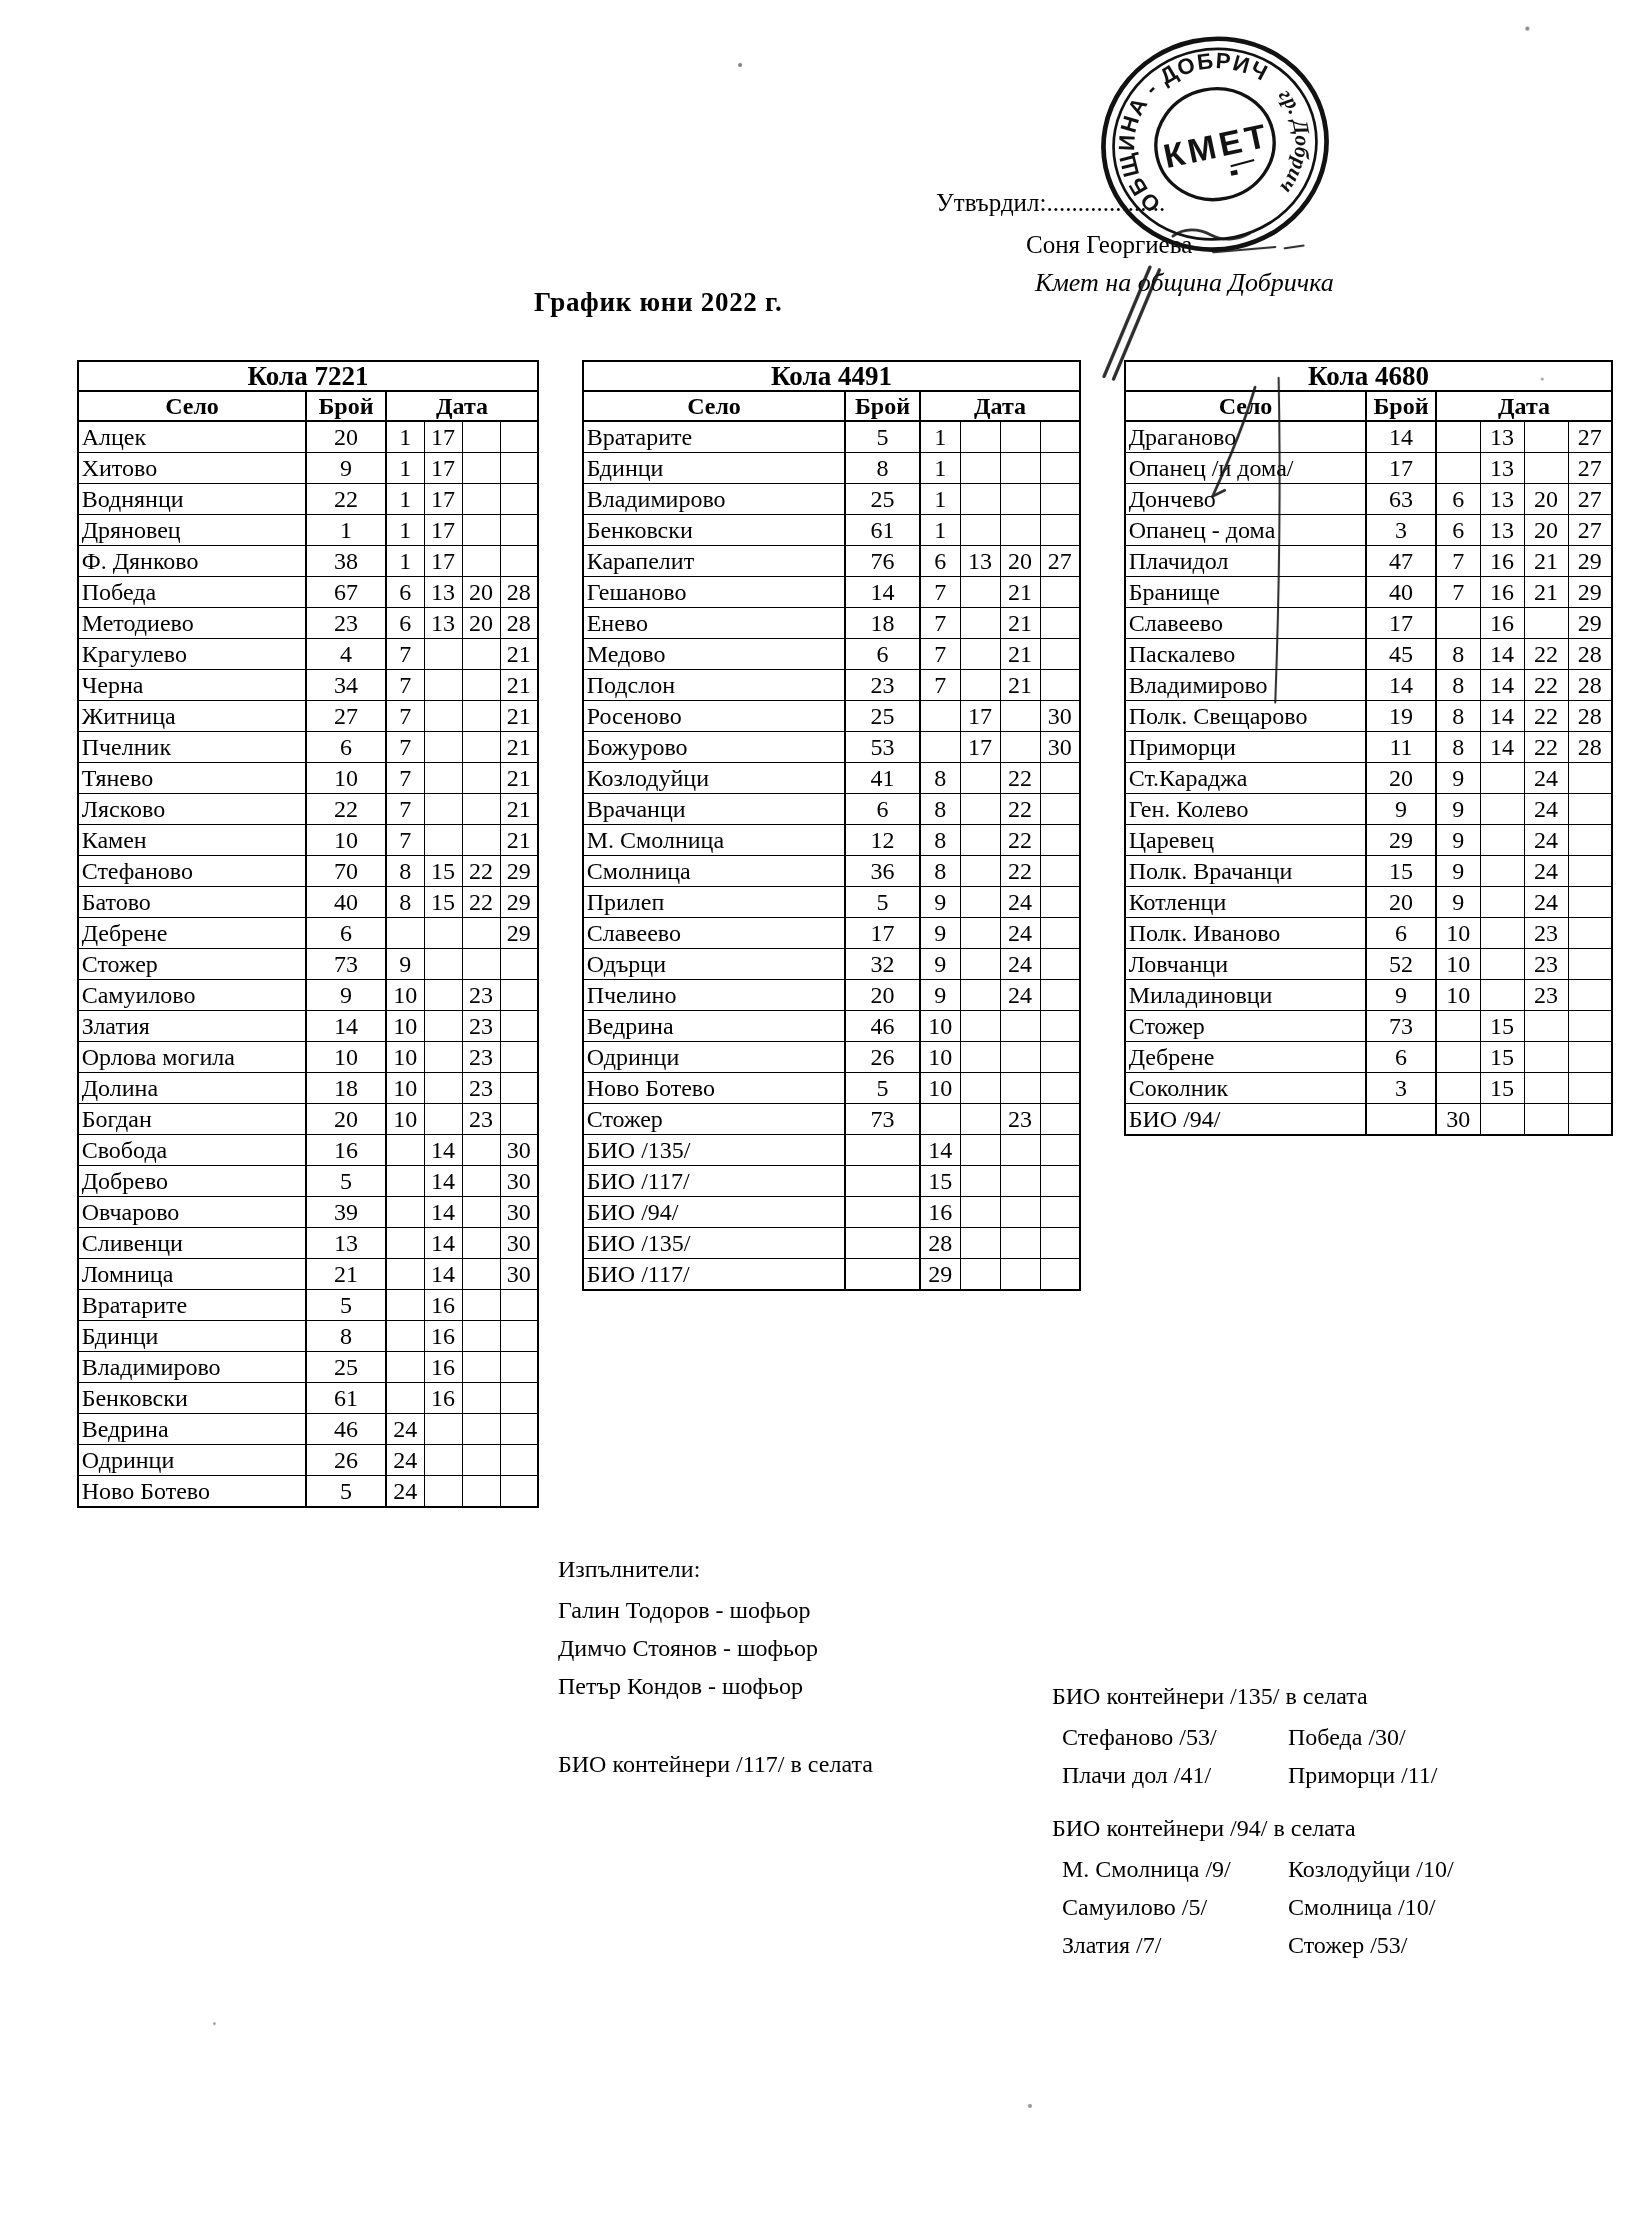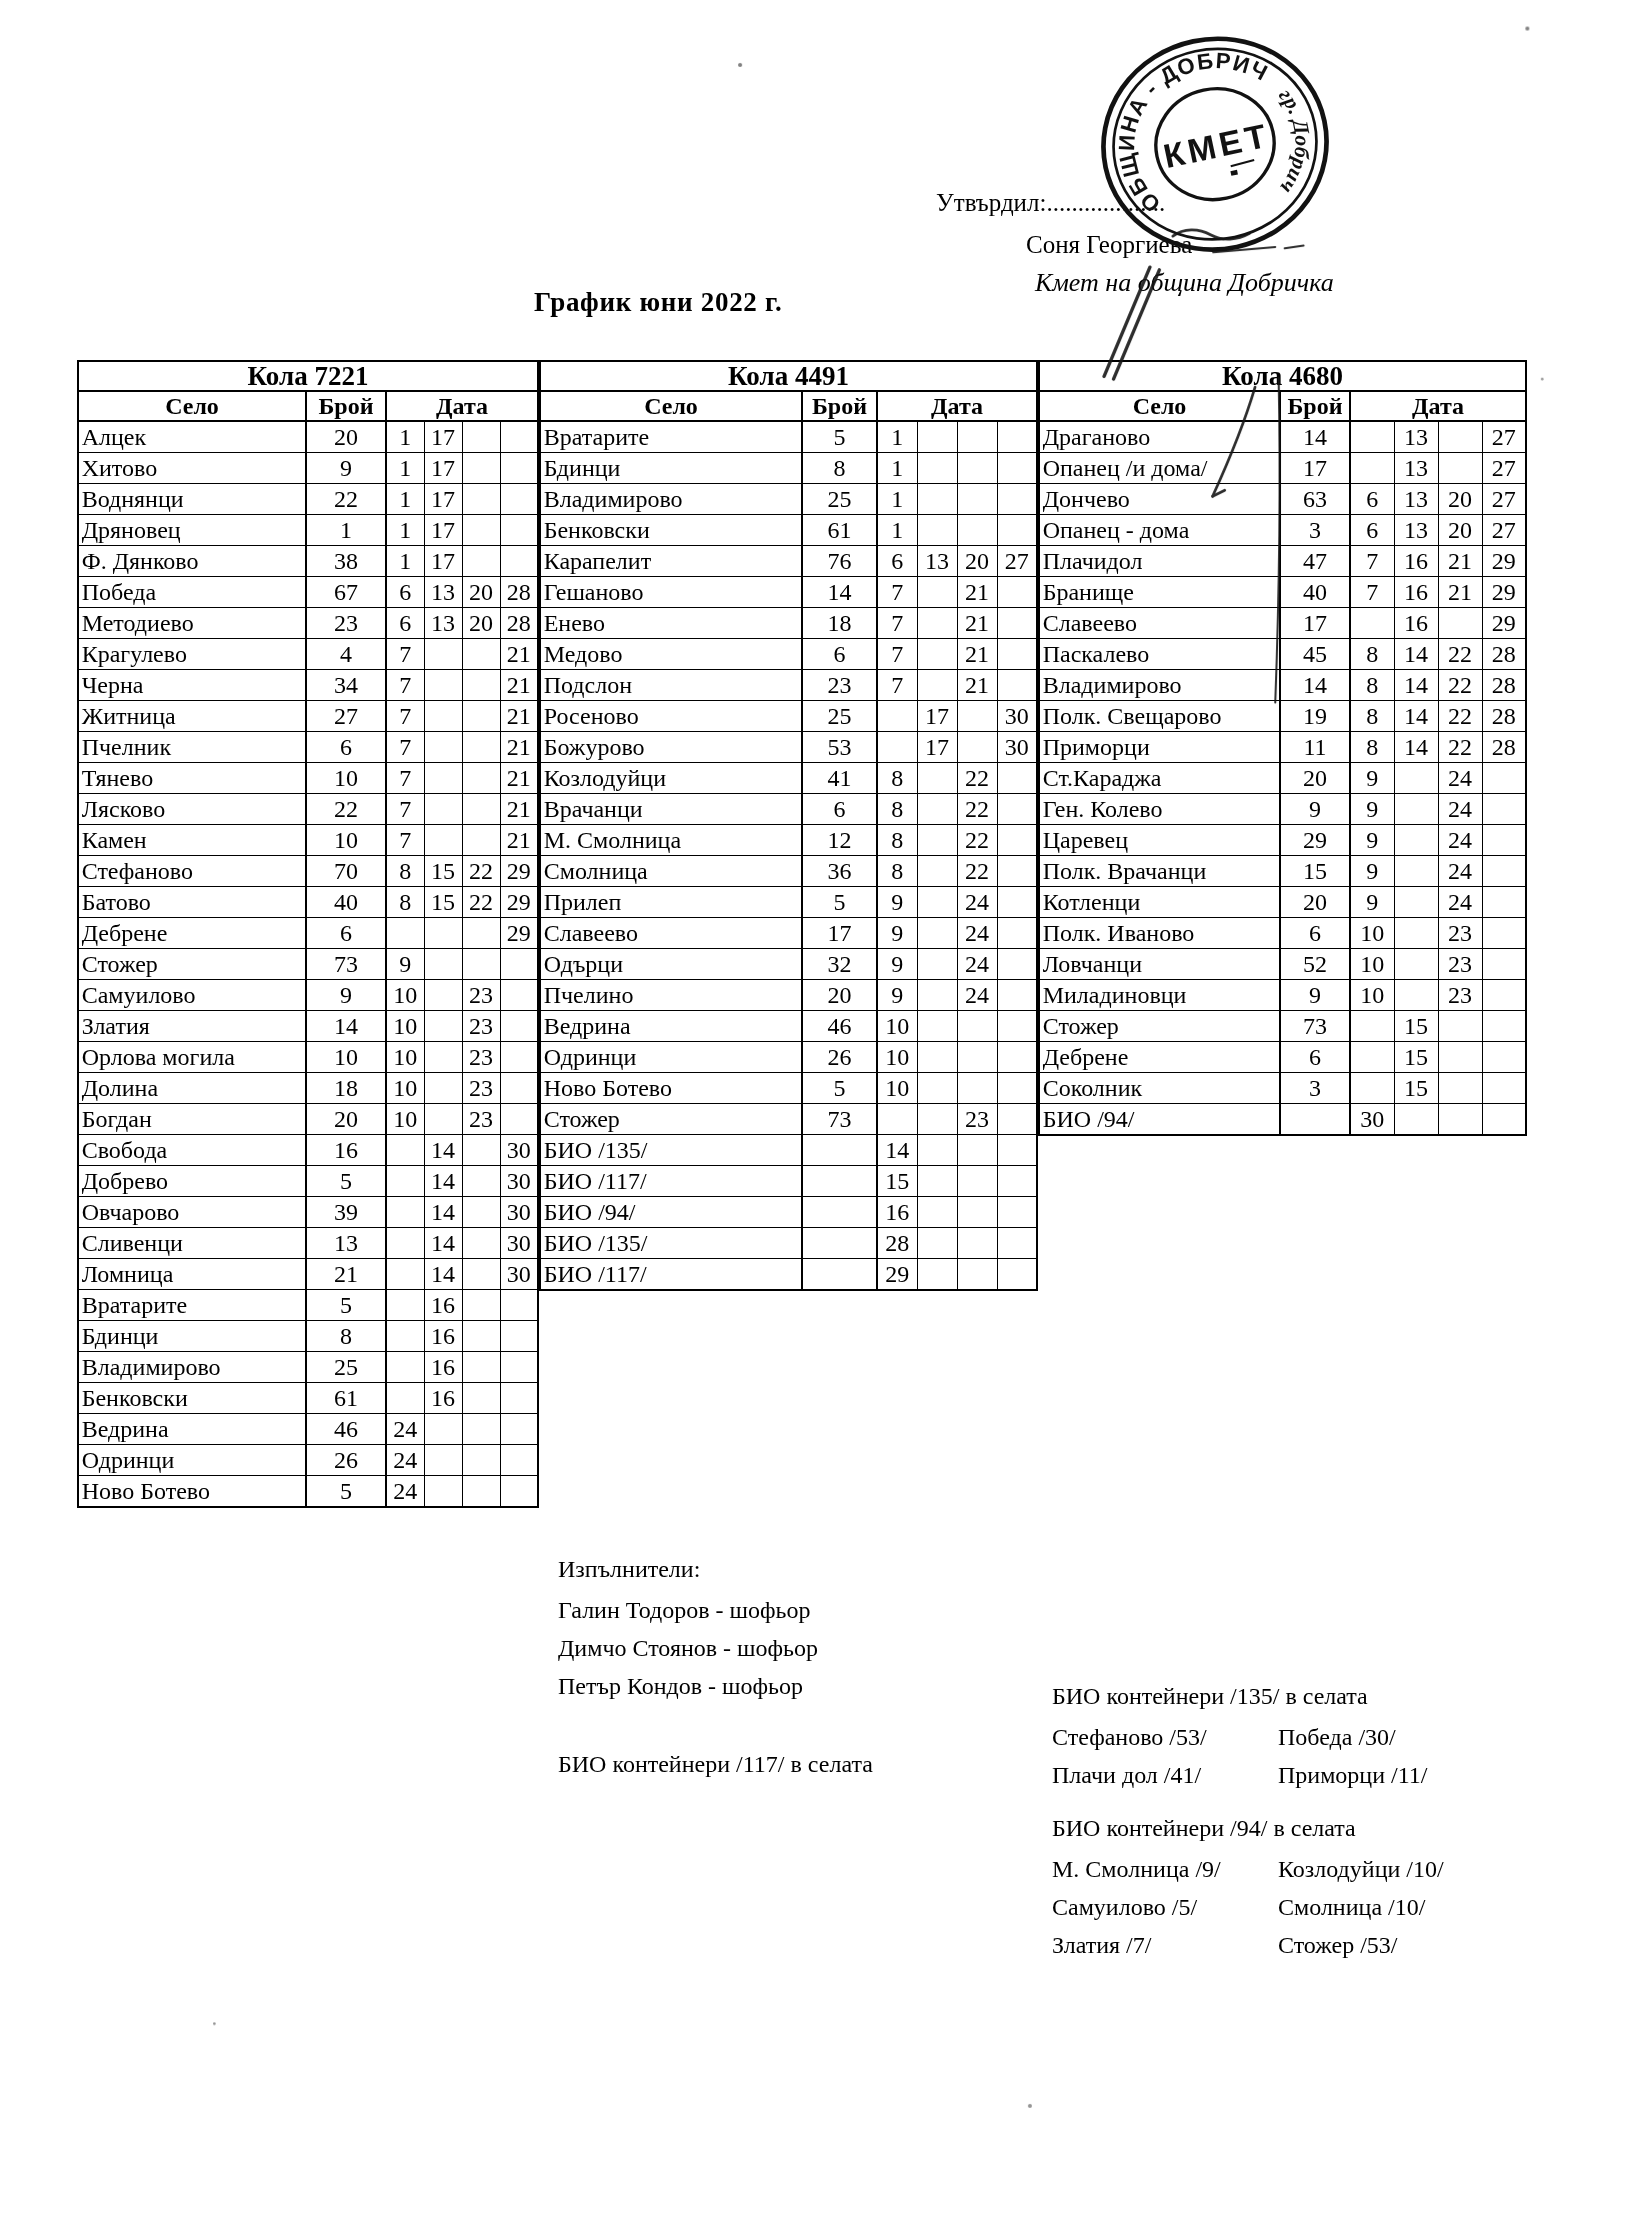--- a/index.html
+++ b/index.html
@@ -8,21 +8,21 @@
     font-family:"Liberation Serif", serif;color:#000;overflow:hidden;
   }
   
   .doc-title{position:absolute;left:534px;top:287px;font-size:27px;font-weight:bold;letter-spacing:0.7px;}
   .approval-line{position:absolute;left:936px;top:189px;font-size:25px;}
   .approver-name{position:absolute;left:1026px;top:231px;font-size:25px;}
   .approver-role{position:absolute;left:1035px;top:268px;font-size:26px;font-style:italic;}
   .stamp{position:absolute;left:1087px;top:24px;}
   .penmarks{position:absolute;left:0;top:0;pointer-events:none;}
   
-  .tables{position:absolute;left:77px;top:360px;display:flex;align-items:flex-start;}
+  .tables{position:absolute;left:77px;top:360px;display:flex;align-items:flex-start;gap:43px;}
   table.t{border-collapse:collapse;table-layout:fixed;border:2.7px solid #000;}
   table.t th,table.t td{
     border:1.3px solid #000;font-size:24px;line-height:1.05;
     white-space:nowrap;overflow:hidden;padding:0 2.7px;height:30px;
     font-family:"Liberation Serif", serif;
   }
   table.t th.kola{font-size:27px;font-weight:bold;text-align:center;height:28px;border-bottom-width:2px;}
   table.t th{font-weight:bold;text-align:center;height:28px;}
   table.t th.broy,table.t td.broy{border-left-width:2px;border-right-width:2px;}
   table.t thead th{border-bottom-width:2px;}
@@ -34,21 +34,21 @@
   
   .txtblock{position:absolute;font-size:24px;}
   .txtblock .bt{margin-bottom:13.5px;}
   .execs{left:558px;top:1556px;}
   .execs .bio-line{height:38px;}
   .bio135{left:1052px;top:1683px;}
   .bio117{left:558px;top:1751px;}
   .bio94{left:1052px;top:1815px;}
   .cols{display:flex;}
   .bio117 .colL{width:240px;}
-  .bio135 .colL,.bio94 .colL{width:226px;}
+  .bio135 .colL,.bio94 .colL{width:226px;margin-left:10px;}
   .bio-line{height:38px;white-space:nowrap;}
 </style>
 </head>
 <body>
 
 <div class="page">
 
   <div class="approval-line">Утвърдил:...................</div>
   <div class="approver-name">Соня Георгиева</div>
   <div class="approver-role">Кмет на община Добричка</div>

